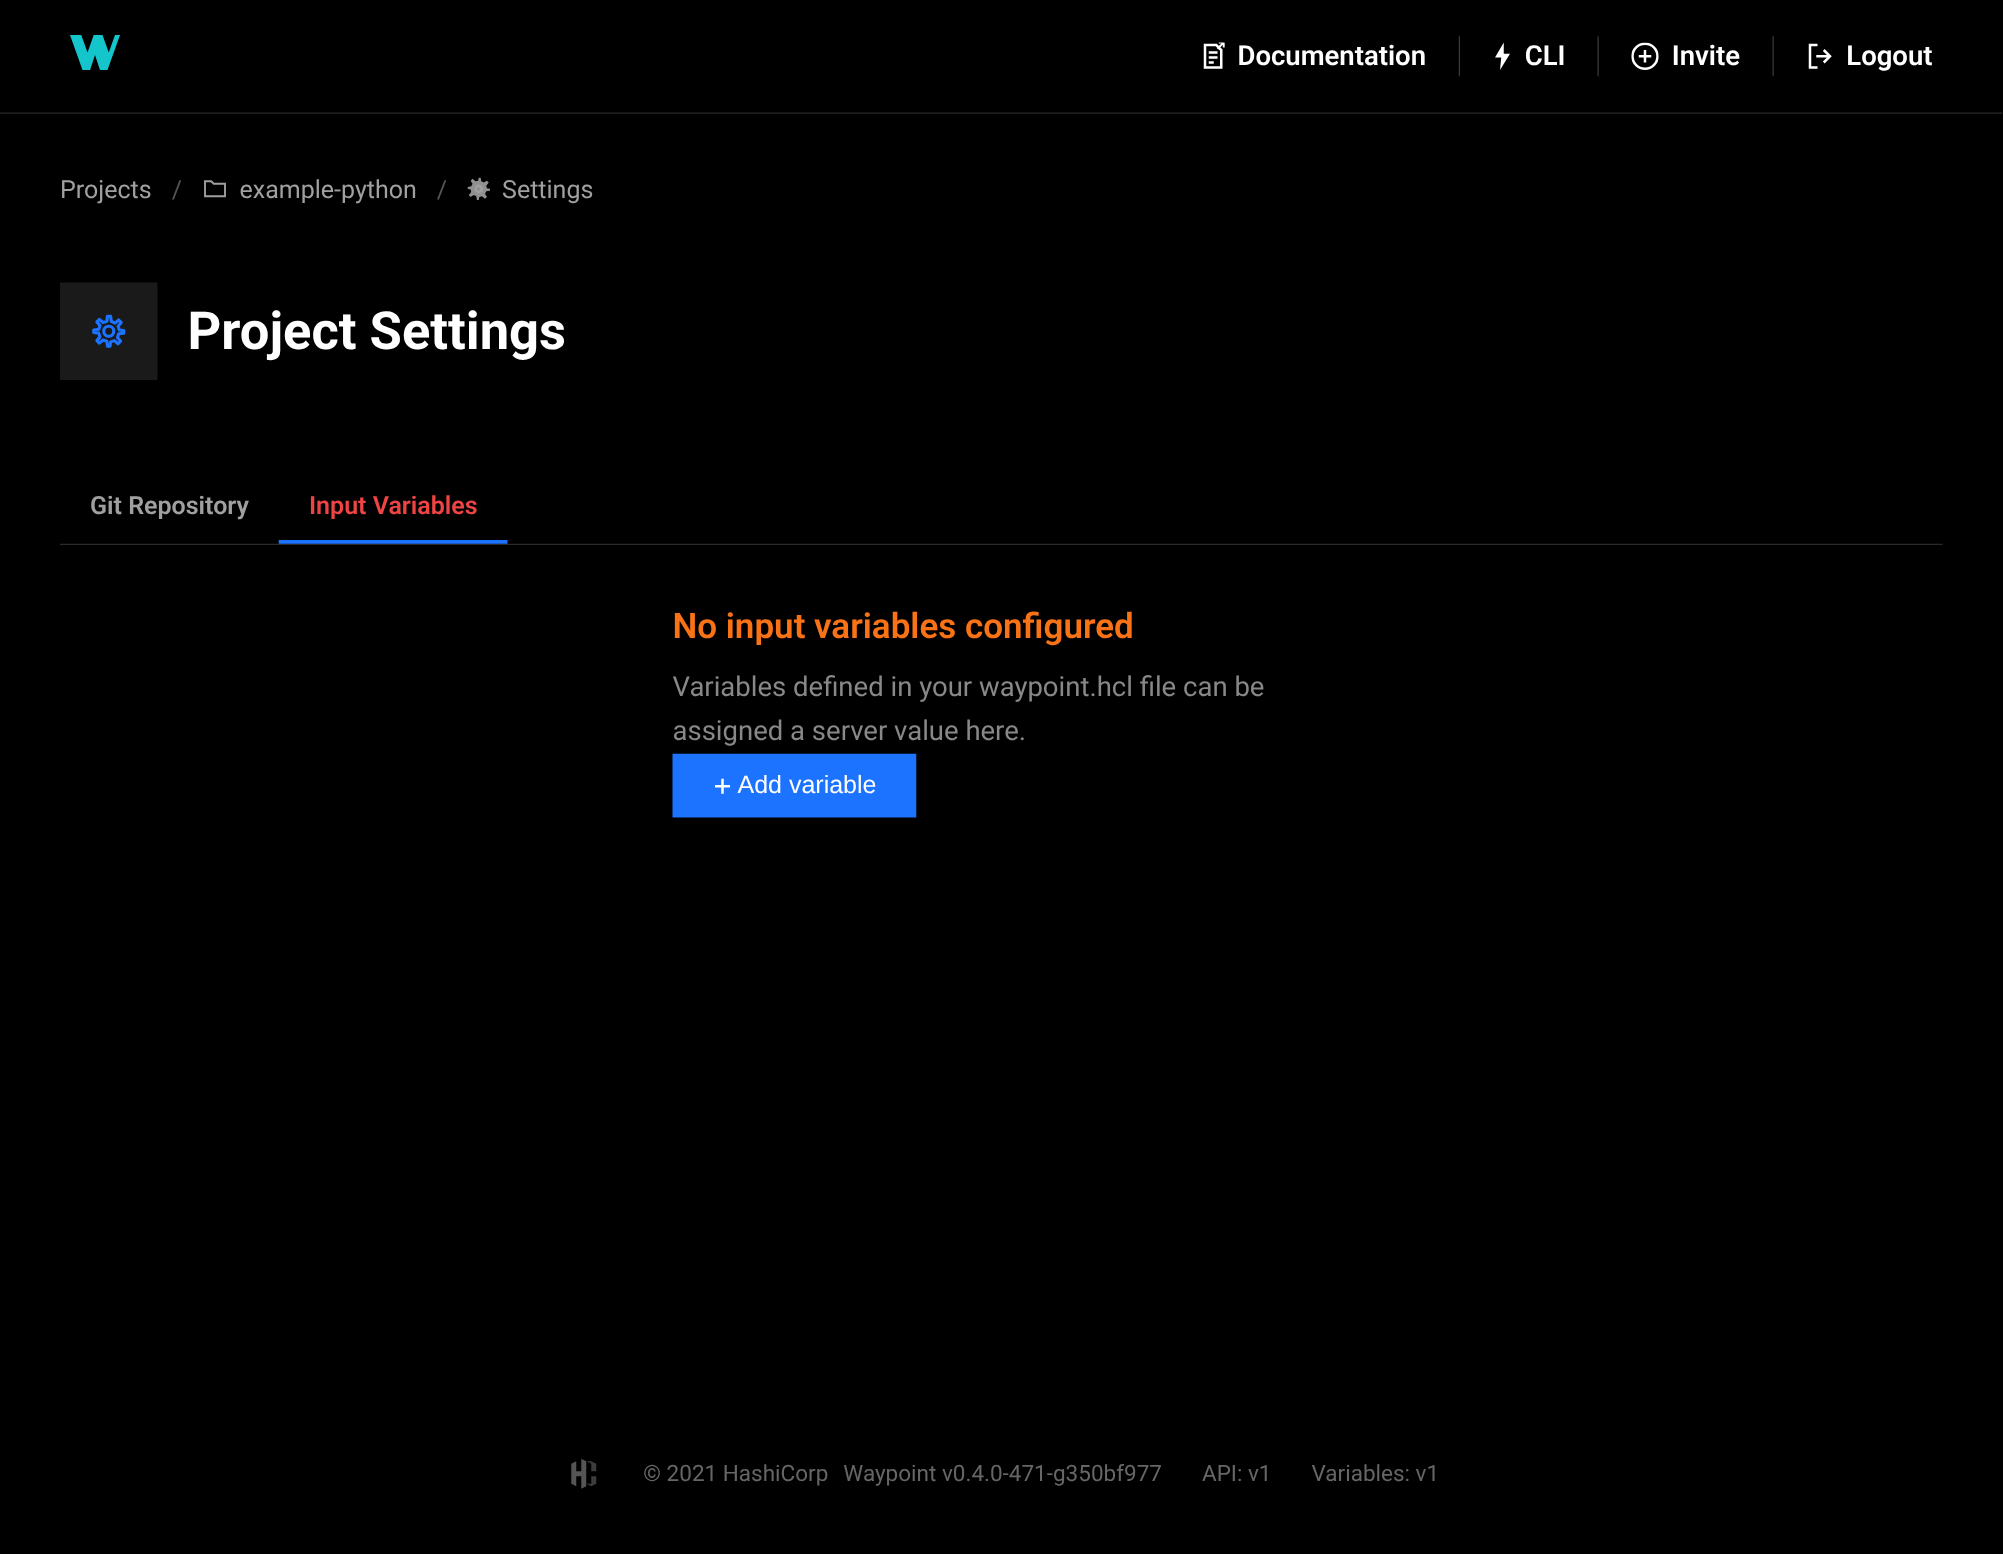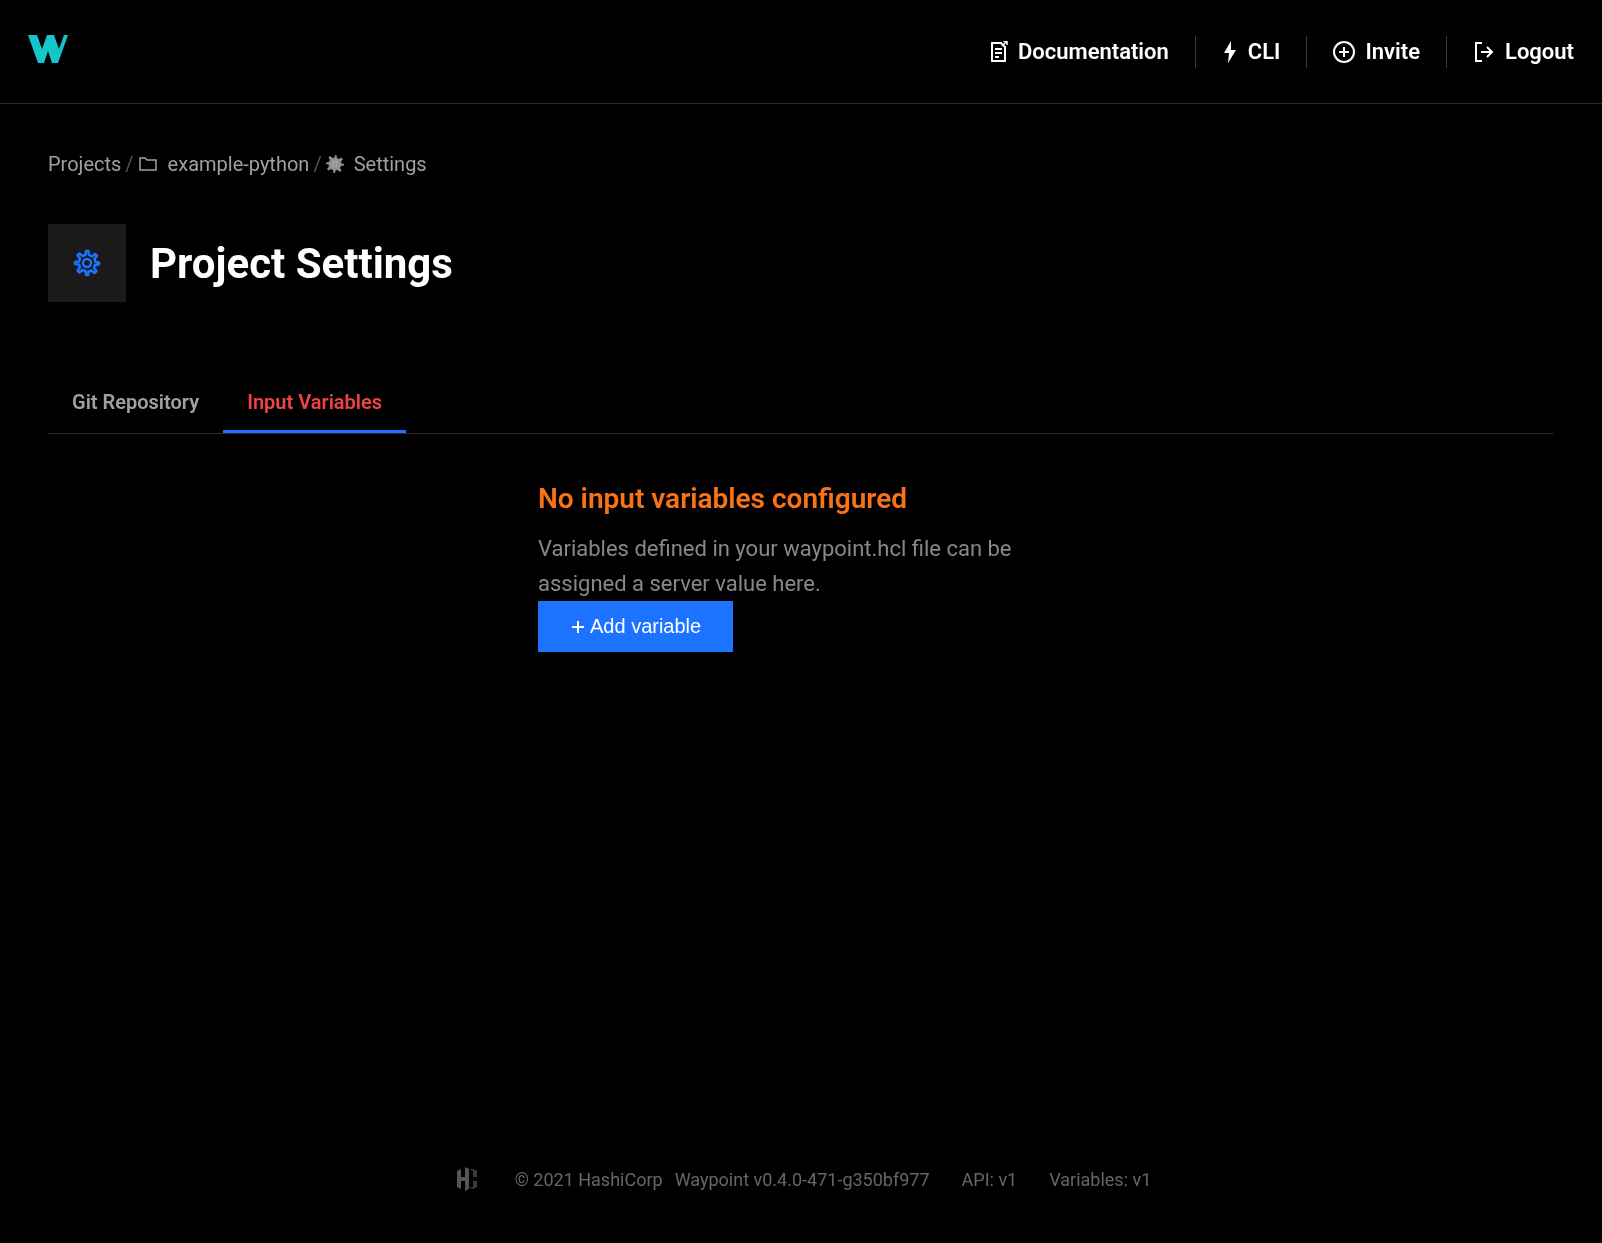--- a/index.html
+++ b/index.html
@@ -15,22 +15,22 @@
       min-height: 1243px;
       width: 1602px;
       display: flex;
       flex-direction: column;
     }
     
     .header {
       display: flex;
       justify-content: space-between;
       align-items: center;
-      padding: 0 28px;
-      height: 104px;
+      padding: 0 56px;
+      height: 91px;
       border-bottom: 1px solid #2a2a2a;
     }
     
     .logo {
       display: flex;
       align-items: center;
     }
     
     .nav-links {
       display: flex;
@@ -61,24 +61,24 @@
     }
     
     .main-content {
       flex: 1;
       padding: 48px;
     }
     
     .breadcrumb {
       display: flex;
       align-items: flex-start;
-      gap: 4px;
+      gap: 16px;
       font-size: 20px;
       color: #a0a0a0;
-      margin-bottom: 48px;
+      margin-bottom: 63px;
     }
     
     .breadcrumb-item {
       display: flex;
       align-items: center;
       gap: 10px;
       cursor: pointer;
     }
     
     .breadcrumb-separator {

